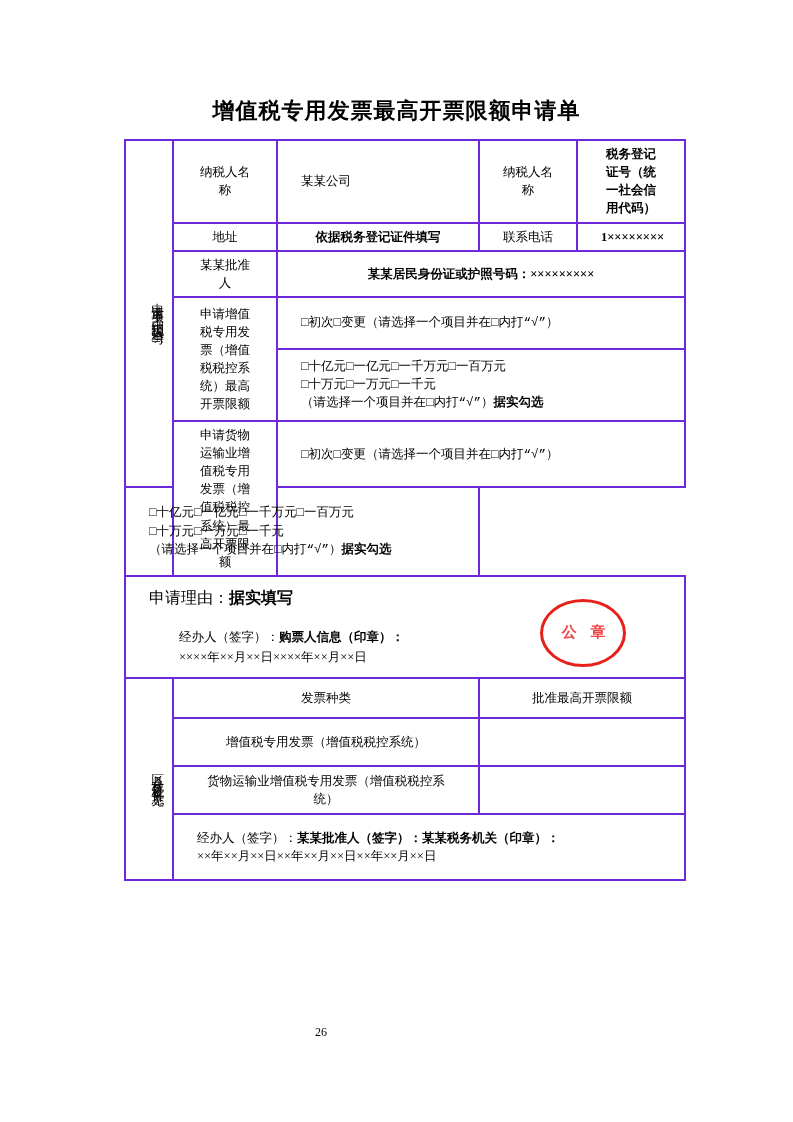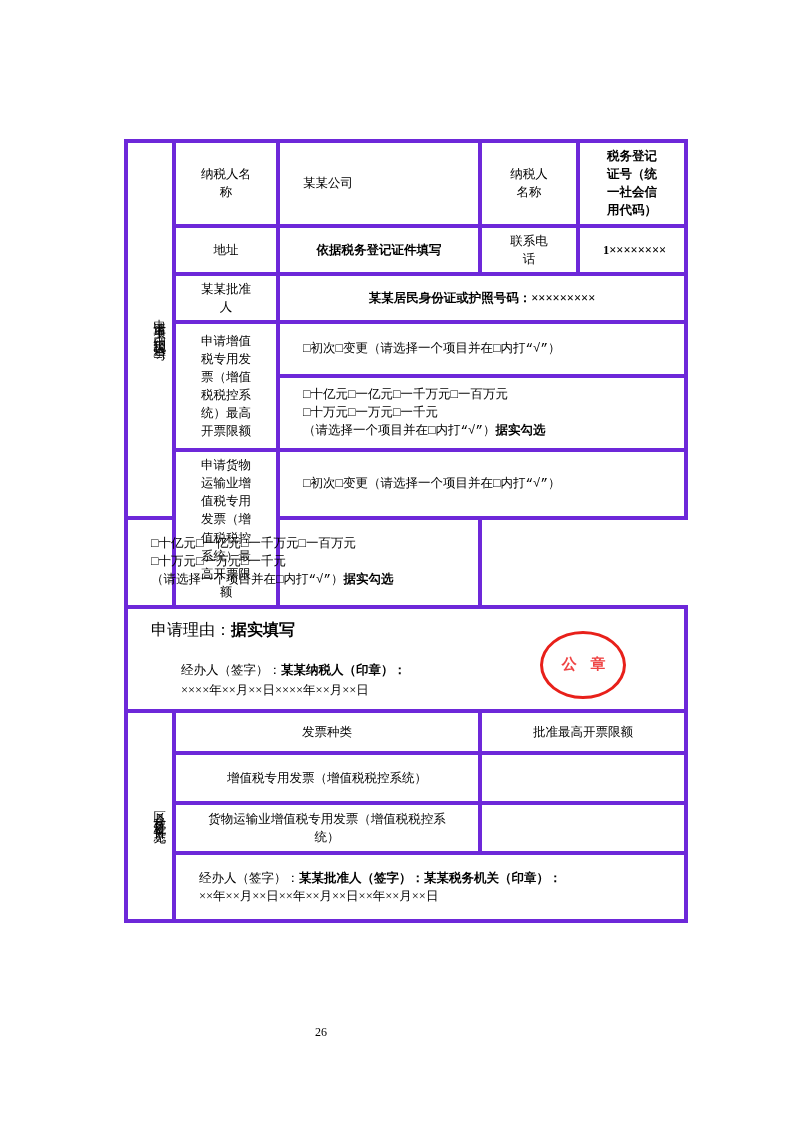--- a/index.html
+++ b/index.html
@@ -36,21 +36,21 @@
     top: 139px;
     left: 124px;
     width: 560px;
   }
   table.form {
     border-collapse: collapse;
     width: 560px;
     table-layout: fixed;
   }
   table.form td {
-    border: 4px solid #6d28d9;
+    border: 2px solid #6d28d9;
     padding: 4px 23px;
     font-size: 12.5px;
     line-height: 1.45;
     vertical-align: middle;
   }
   .c-center { text-align: center; }
   .c-left { text-align: left; }
   .bold { font-weight: bold; }
   .vert {
     writing-mode: vertical-rl;
@@ -115,20 +115,21 @@
     font-size: 12px;
   }
   .cb { font-family: Liberation Mono, monospace; }
   .blank-cell { height: 30px; }
 </style>
 </head>
 <body>
 
 <div class="page">
 
+  <div class="doc-title">增值税专用发票最高开票限额申请单</div>
 
   <div class="form-wrap">
     <table class="form">
       <colgroup>
         <col style="width:48px">
         <col style="width:104px">
         <col style="width:202px">
         <col style="width:98px">
         <col style="width:108px">
       </colgroup>
@@ -183,21 +184,21 @@
           <span class="row-line cb"><span>（请选择一个项目并在□内打“√”）</span><span class="bold">据实勾选</span></span>
         </td>
       </tr>
 
       <tr>
         <td colspan="5" class="reason-cell">
           <div class="reason-top">
             <span>申请理由：</span><span class="bold">据实填写</span>
           </div>
           <div class="sign-block">
-            <div><span>经办人（签字）：</span><span class="bold">某某纳税人（印章）：</span></div>
+            <div><span>经办人（签字）：</span><span class="bold">购票人信息（印章）：</span></div>
             <div>××××年××月××日××××年××月××日</div>
           </div>
           <div class="stamp">
             <span>公 章</span>
           </div>
         </td>
       </tr>
 
       <tr>
         <td rowspan="4" class="vert-cell">

